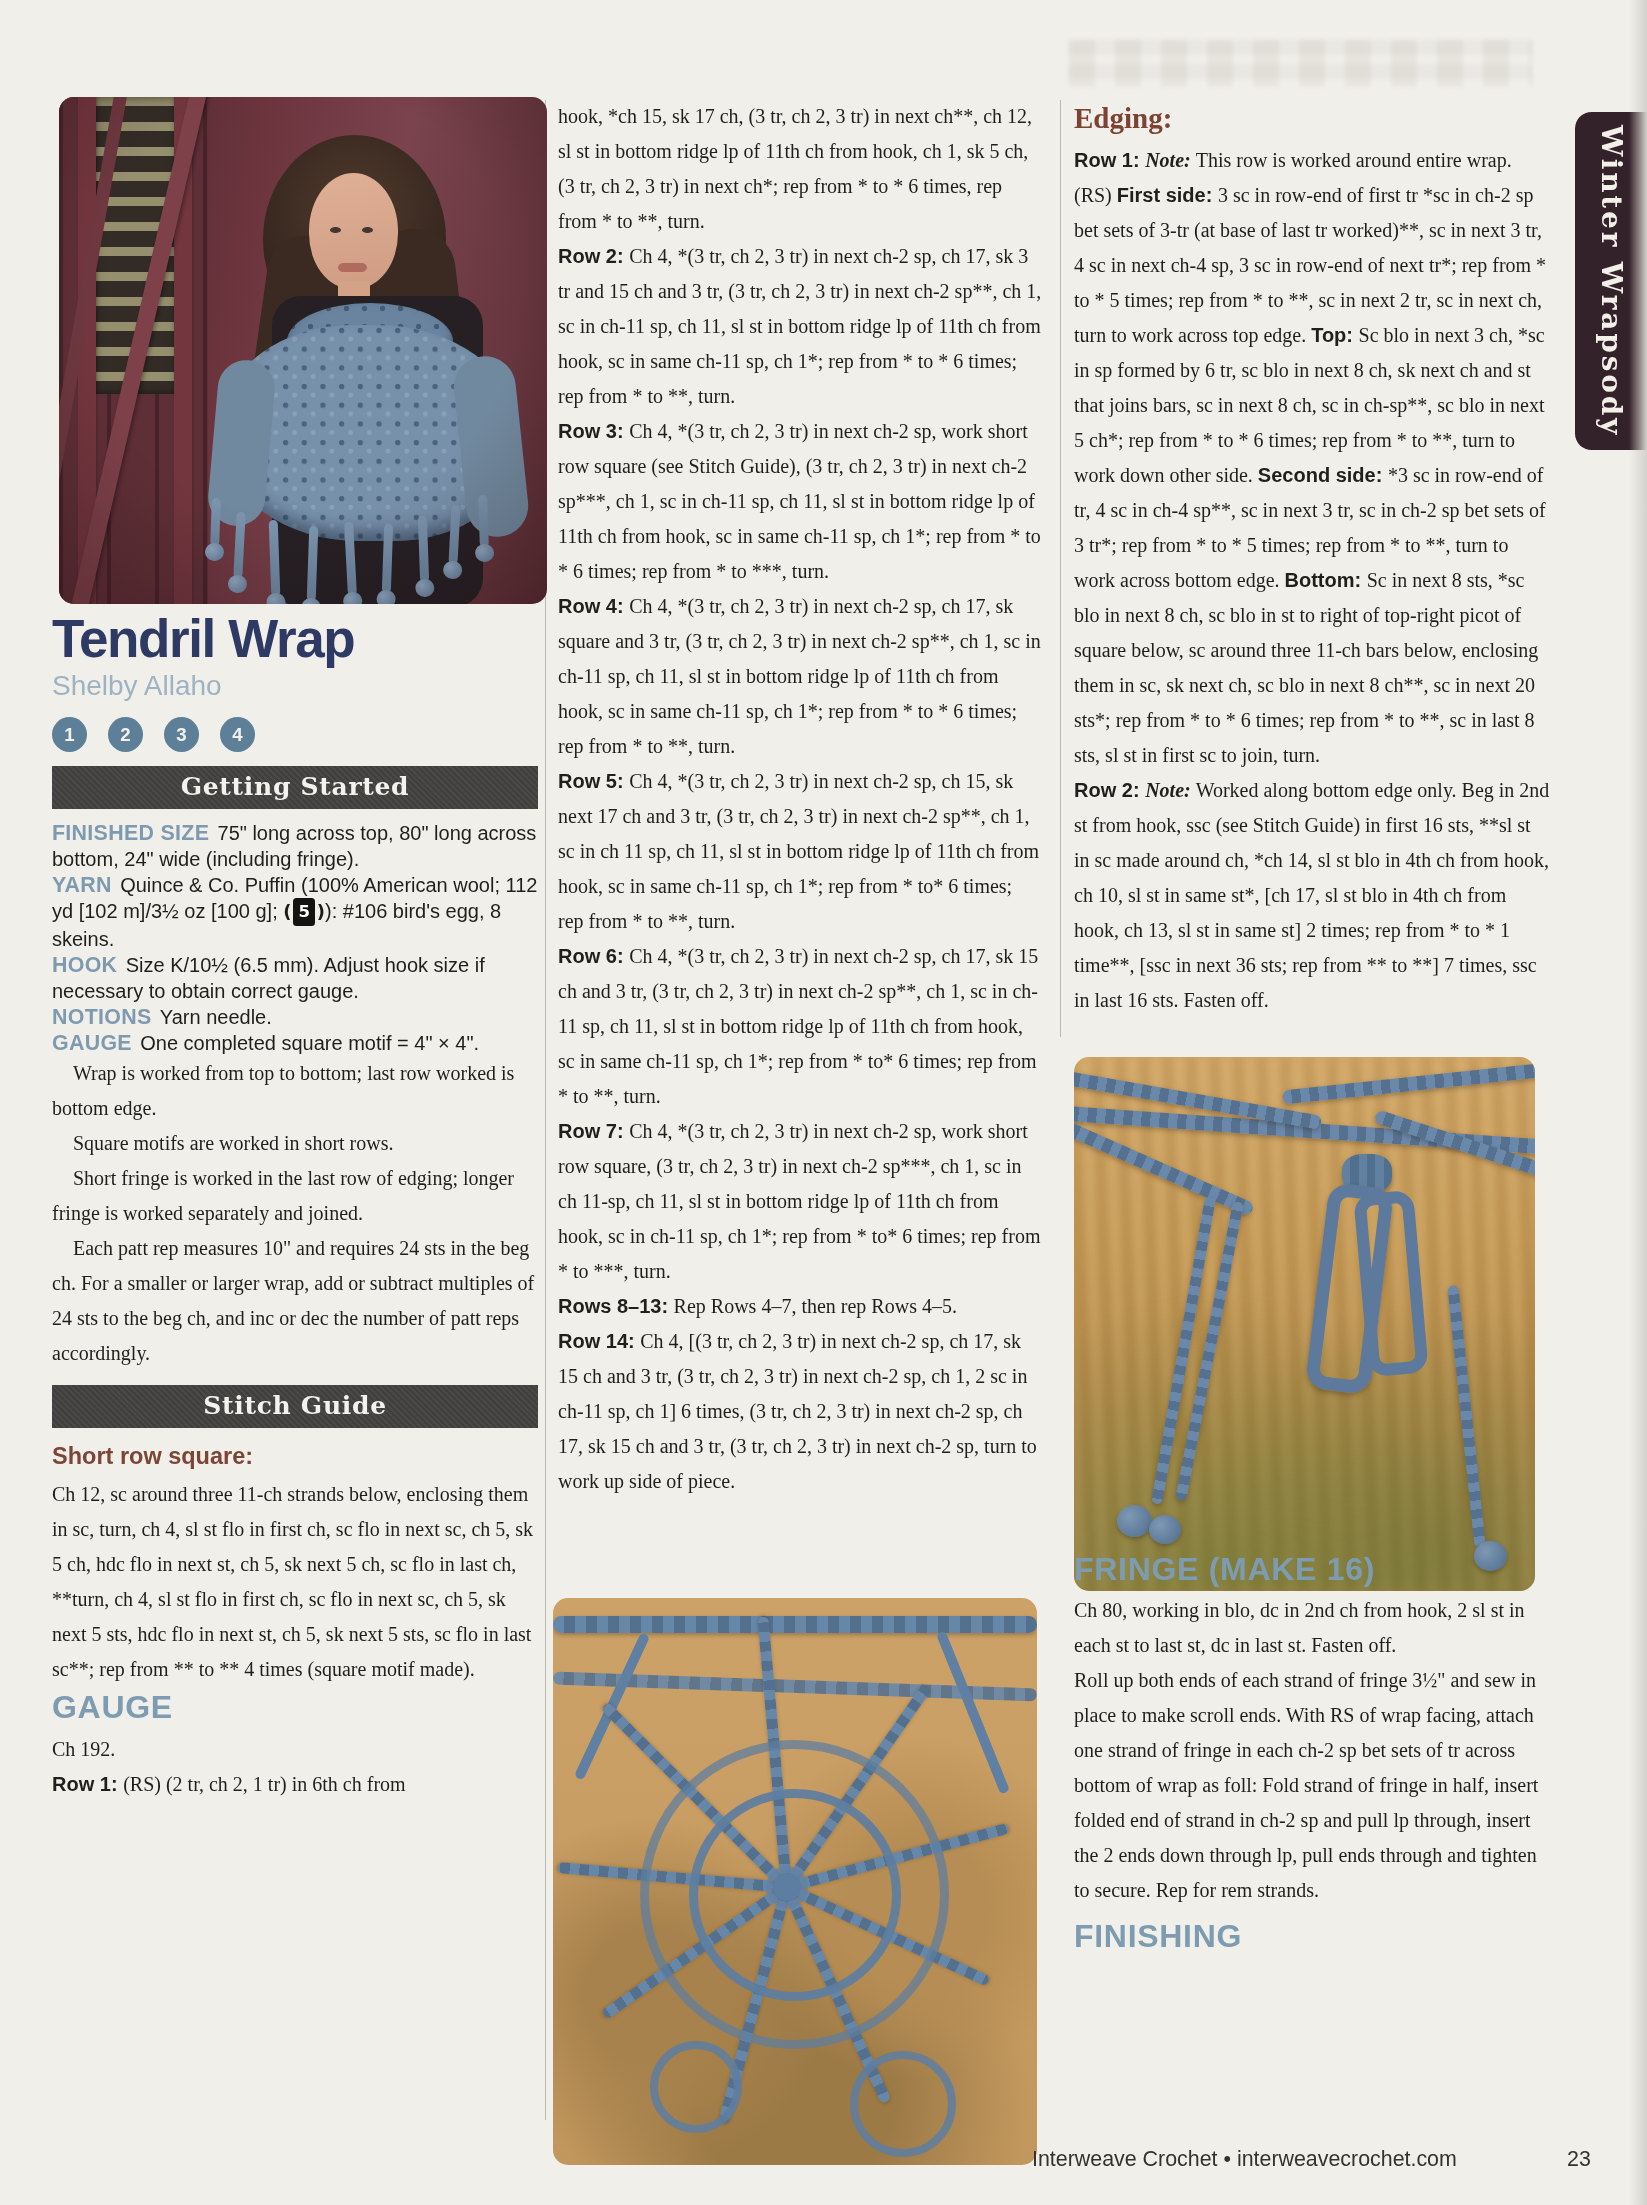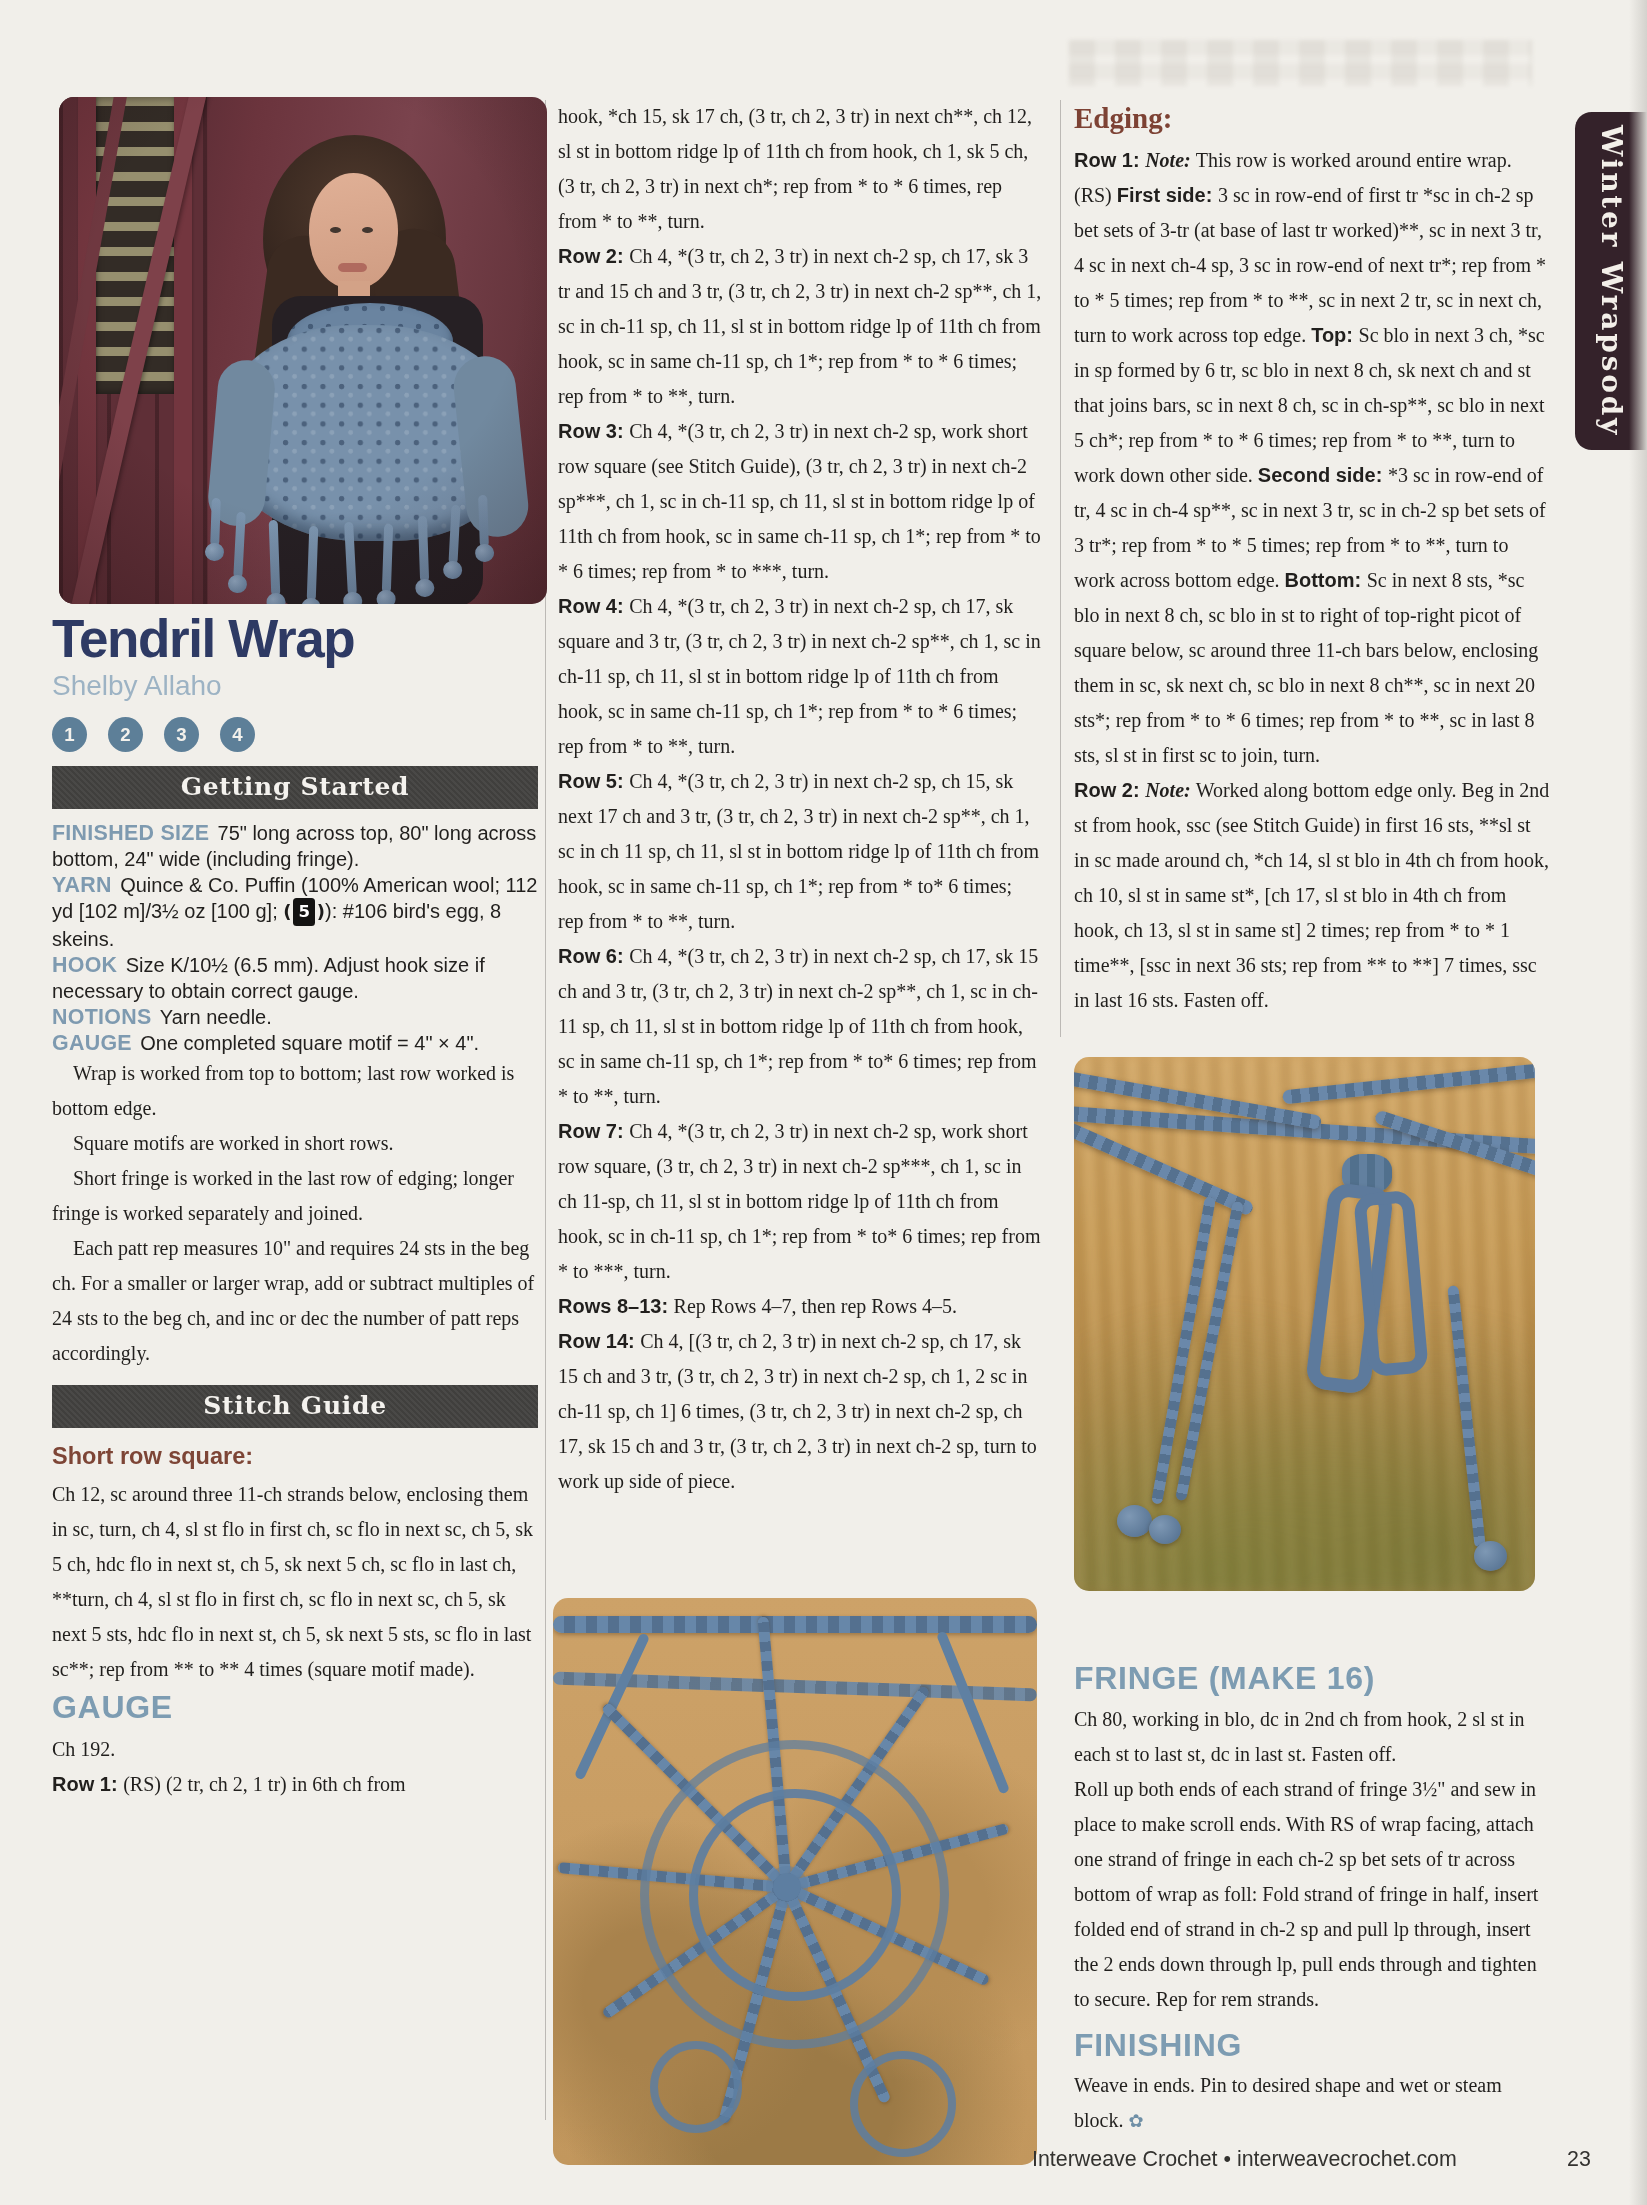--- a/index.html
+++ b/index.html
@@ -207,26 +207,25 @@
     <div class="abs" style="left:243px;top:128px;width:39px;height:181px;border:13px solid #5d7a9c;border-radius:21px;transform:rotate(7deg);box-shadow:0 2.8px 5.5px rgba(60,40,20,.35);"></div>
     <div class="abs" style="left:287px;top:135px;width:36px;height:159px;border:12.5px solid #5d7a9c;border-radius:19.4px;transform:rotate(-5deg);"></div>
     <div class="yarn3" style="left:104px;top:138px;width:11px;height:311px;transform:rotate(10deg);background:repeating-linear-gradient(180deg,#6a88aa 0 9px,#55718f 9px 18px);"></div>
     <div class="yarn3" style="left:130px;top:142px;width:11px;height:304px;transform:rotate(11deg);background:repeating-linear-gradient(180deg,#6a88aa 0 9px,#55718f 9px 18px);"></div>
     <div class="scroll-ball" style="left:43px;top:448px;width:35px;height:32px;"></div>
     <div class="scroll-ball" style="left:75px;top:458px;width:32px;height:29px;"></div>
     <div class="yarn3" style="left:387px;top:228px;width:11px;height:263px;transform:rotate(-6deg);background:repeating-linear-gradient(180deg,#6a88aa 0 9px,#55718f 9px 18px);"></div>
     <div class="scroll-ball" style="left:400px;top:484px;width:33px;height:30px;"></div>
   </div>
 
-  <div class="col serif-body" style="left:1074px;top:1661px;width:476px;">
+  <div class="col serif-body" style="left:1074px;top:1552px;width:476px;">
     <div class="blue-head" style="margin-top:0;">FRINGE (MAKE 16)</div>
     <p>Ch 80, working in blo, dc in 2nd ch from hook, 2 sl st in each st to last st, dc in last st. Fasten off.</p>
     <p>Roll up both ends of each strand of fringe 3½" and sew in place to make scroll ends. With RS of wrap facing, attach one strand of fringe in each ch-2 sp bet sets of tr across bottom of wrap as foll: Fold strand of fringe in half, insert folded end of strand in ch-2 sp and pull lp through, insert the 2 ends down through lp, pull ends through and tighten to secure. Rep for rem strands.</p>
     <div class="blue-head">FINISHING</div>
-    <p><span>Weave in ends. Pin to desired shape and wet or steam block. </span><span class="flower">✿</span></p>
   </div>
 
   <div class="side-tab">
     <span>Winter Wrapsody</span>
   </div>
   <div class="page-edge"></div>
 
   <div class="footer-text" style="left:1032px;top:2147px;">
     <span>Interweave Crochet</span>
     <span>•</span>

